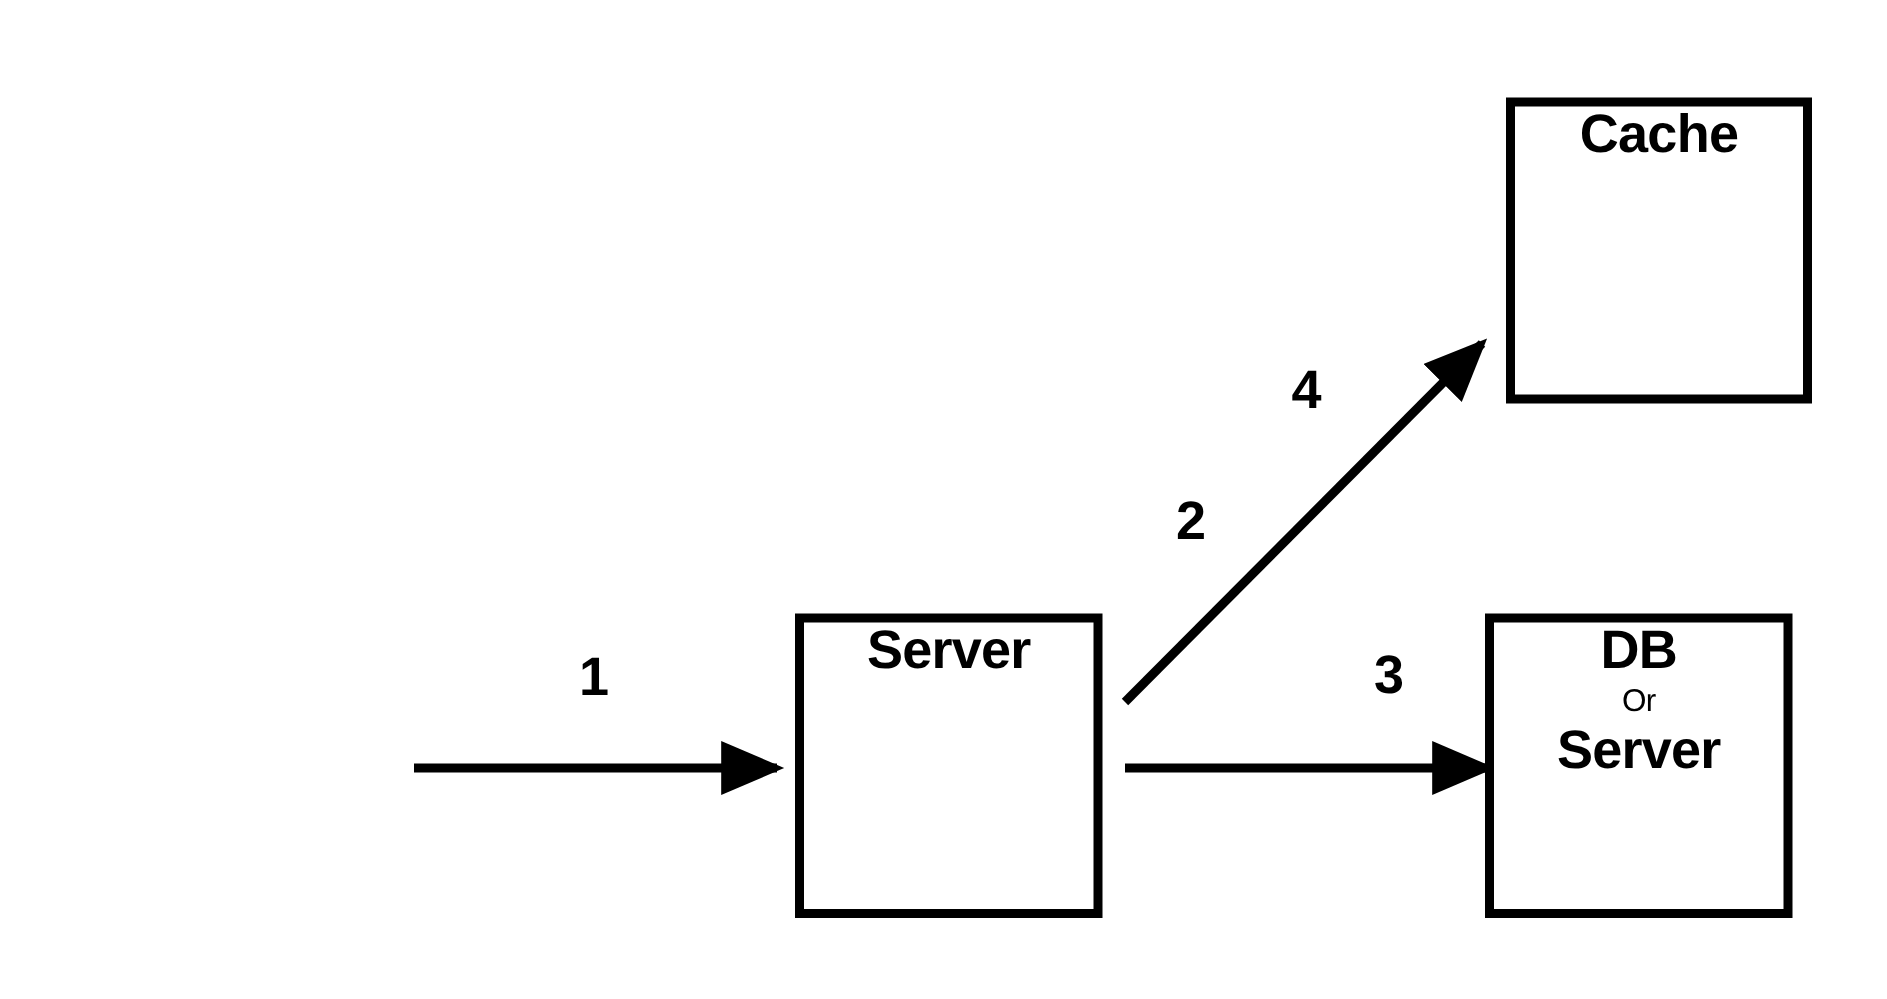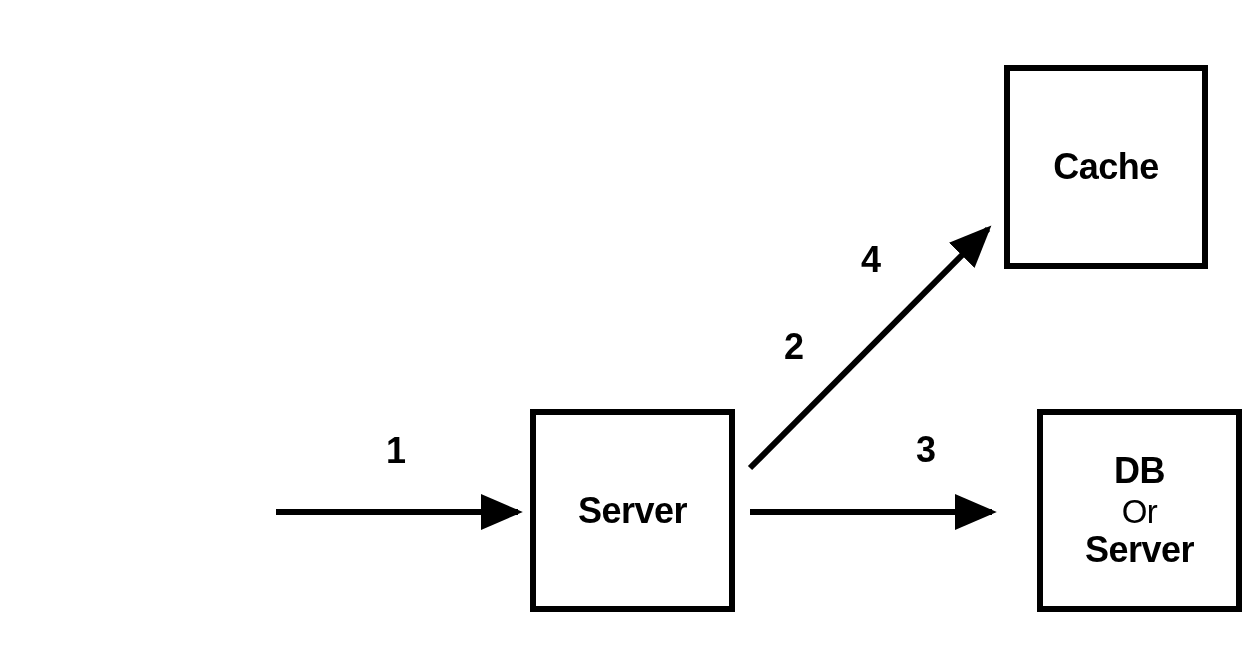--- a/index.html
+++ b/index.html
@@ -19,31 +19,30 @@
     overflow: hidden;
   }
   .node {
     position: absolute;
     box-sizing: border-box;
     border: 6px solid #000000;
     background: #ffffff;
     display: flex;
     flex-direction: column;
     align-items: center;
-    justify-content: center;
     line-height: 1.0;
   }
   .node-label {
     font-size: 36px;
     font-weight: bold;
     letter-spacing: -0.5px;
     white-space: nowrap;
   }
   .node-label.small {
-    font-size: 33px;
+    font-size: 21px;
     font-weight: normal;
     margin: 6px 0 4px 0;
   }
   .edge-label {
     position: absolute;
     font-size: 36px;
     font-weight: bold;
     line-height: 1;
     white-space: nowrap;
   }
@@ -74,21 +73,21 @@
 
 
   <div class="node" id="node-server" style="left: 530px; top: 409px; width: 205px; height: 203px;">
     <span class="node-label">Server</span>
   </div>
 
   <div class="node" id="node-cache" style="left: 1004px; top: 65px; width: 204px; height: 204px;">
     <span class="node-label">Cache</span>
   </div>
 
-  <div class="node" id="node-db" style="left: 1037px; top: 409px; width: 205px; height: 203px;">
+  <div class="node" id="node-db" style="left: 990px; top: 409px; width: 205px; height: 203px;">
     <span class="node-label">DB</span>
     <span class="node-label small">Or</span>
     <span class="node-label">Server</span>
   </div>
 
   <span class="edge-label" id="label-1" style="left: 385.984px; top: 433px;">1</span>
   <span class="edge-label" id="label-2" style="left: 783.984px; top: 329px;">2</span>
   <span class="edge-label" id="label-4" style="left: 860.984px; top: 242px;">4</span>
   <span class="edge-label" id="label-3" style="left: 915.984px; top: 432px;">3</span>
 

